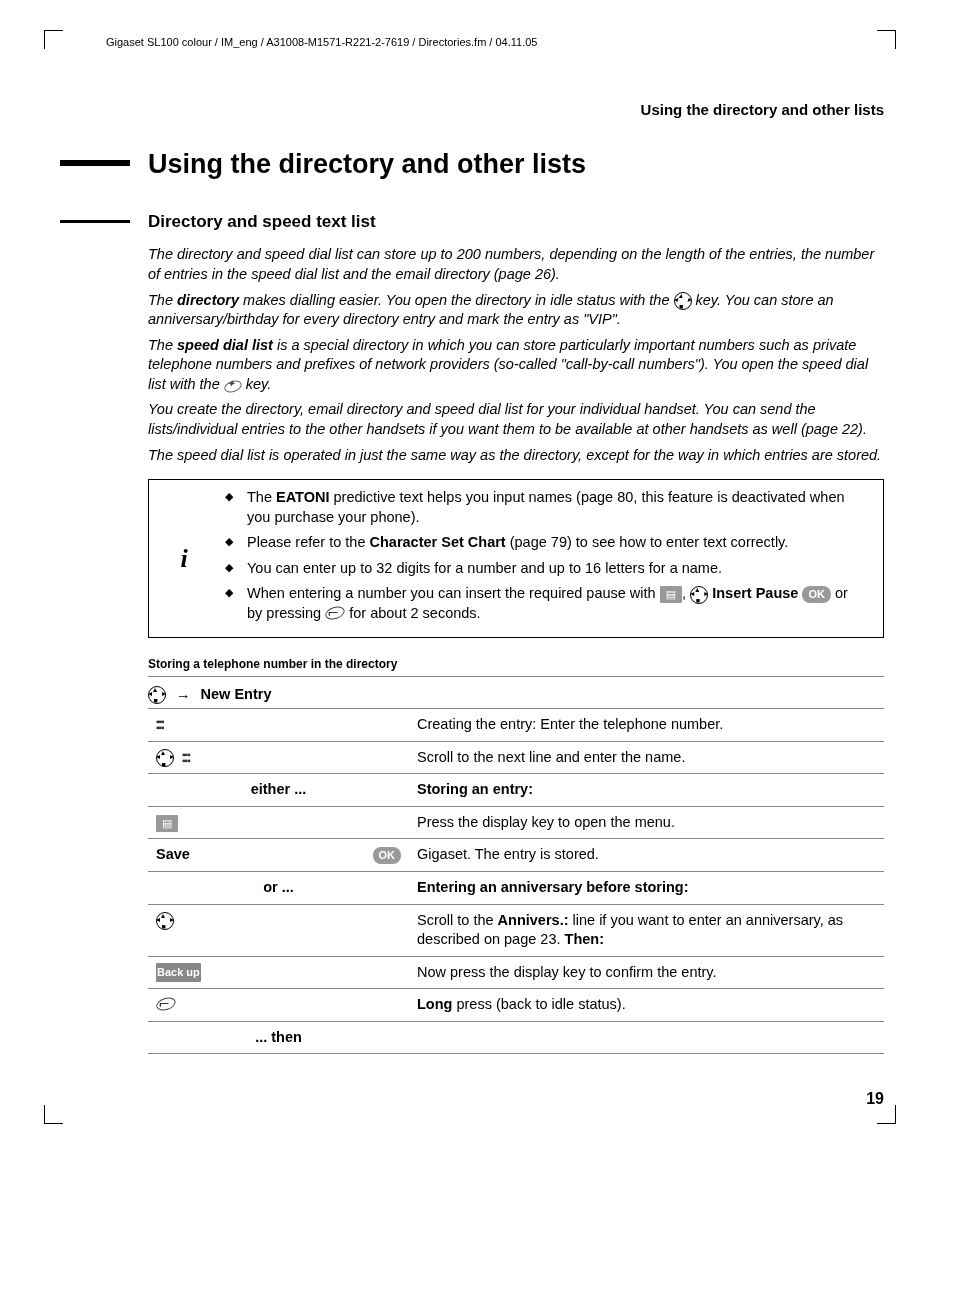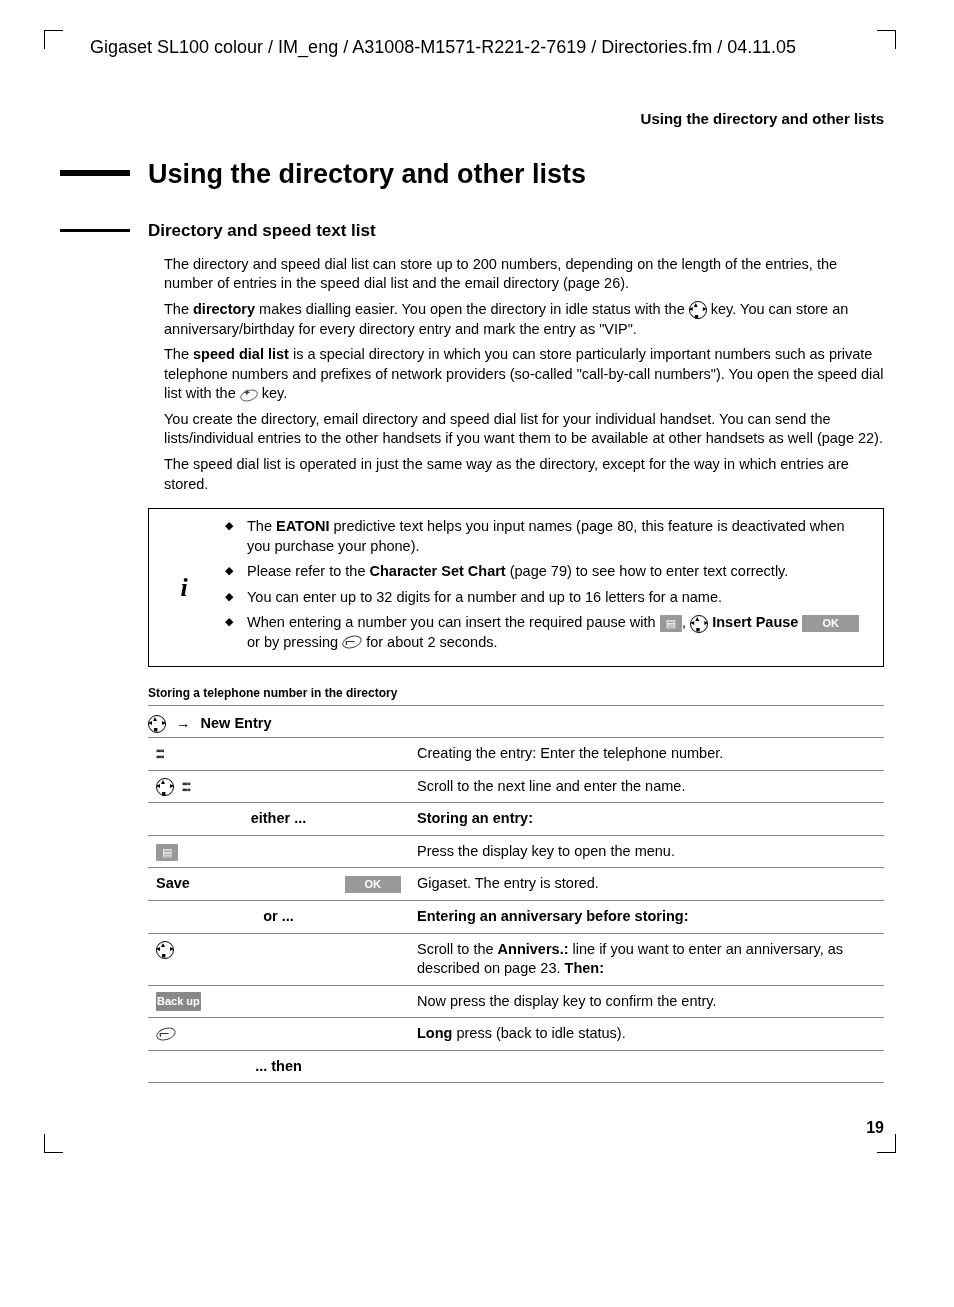--- a/index.html
+++ b/index.html
@@ -18,22 +18,22 @@
     position: absolute;
     width: 18px;
     height: 18px;
   }
   .crop-tl { top: 30px; left: 44px; border-top: 1px solid #000; border-left: 1px solid #000; }
   .crop-tr { top: 30px; right: 58px; border-top: 1px solid #000; border-right: 1px solid #000; }
   .crop-bl { bottom: 26px; left: 44px; border-bottom: 1px solid #000; border-left: 1px solid #000; }
   .crop-br { bottom: 26px; right: 58px; border-bottom: 1px solid #000; border-right: 1px solid #000; }
 
   .header-line {
-    font-size: 18px;
-    margin-left: 30px;
+    font-size: 11px;
+    margin-left: 46px;
     margin-bottom: 50px;
   }
   .running-head {
     text-align: right;
     font-weight: bold;
     font-size: 15px;
     margin-bottom: 26px;
   }
   .content {
     margin-left: 88px;
@@ -69,21 +69,22 @@
     background: #000;
   }
   h3 {
     font-size: 12px;
     font-weight: bold;
     margin: 18px 0 4px 0;
     border-bottom: 1.5px solid #888;
     padding-bottom: 3px;
   }
   p {
-    margin: 0 0 6px 16px;
+    margin: 0 0 6px 0;
+    font-style: italic;
   }
   .b { font-weight: bold; }
   .nav-icon {
     display: inline-block;
     width: 16px; height: 16px;
     border: 1.2px solid #000;
     border-radius: 50%;
     position: relative;
     vertical-align: middle;
     font-size: 8px;
@@ -129,22 +130,22 @@
   .info-body li { margin-bottom: 6px; position:relative; padding-left: 4px;}
   .info-body li::before { content:"◆"; position:absolute; left:-18px; top:1px; font-size:11px;}
 
   .menu-key {
     display:inline-block; background:#999; color:#fff;
     font-size:11px; padding:1px 6px; vertical-align:middle;
     border-radius:1px;
   }
   .ok-key {
     display:inline-block; background:#999; color:#fff;
-    font-size:11px; font-weight:bold; padding:1px 20px; vertical-align:middle;
-    border-radius:0;
+    font-size:11px; font-weight:bold; padding:1px 6px; vertical-align:middle;
+    border-radius:8px;
   }
   .backup-key {
     display:inline-block; background:#888; color:#fff;
     font-size:11px; font-weight:bold; padding:2px 1px; vertical-align:middle;
     border-radius:1px;
   }
   .hash-icon {
     display:inline-block; width:14px; height:12px; vertical-align:middle;
     position:relative; font-size:10px; line-height:6px;
   }

